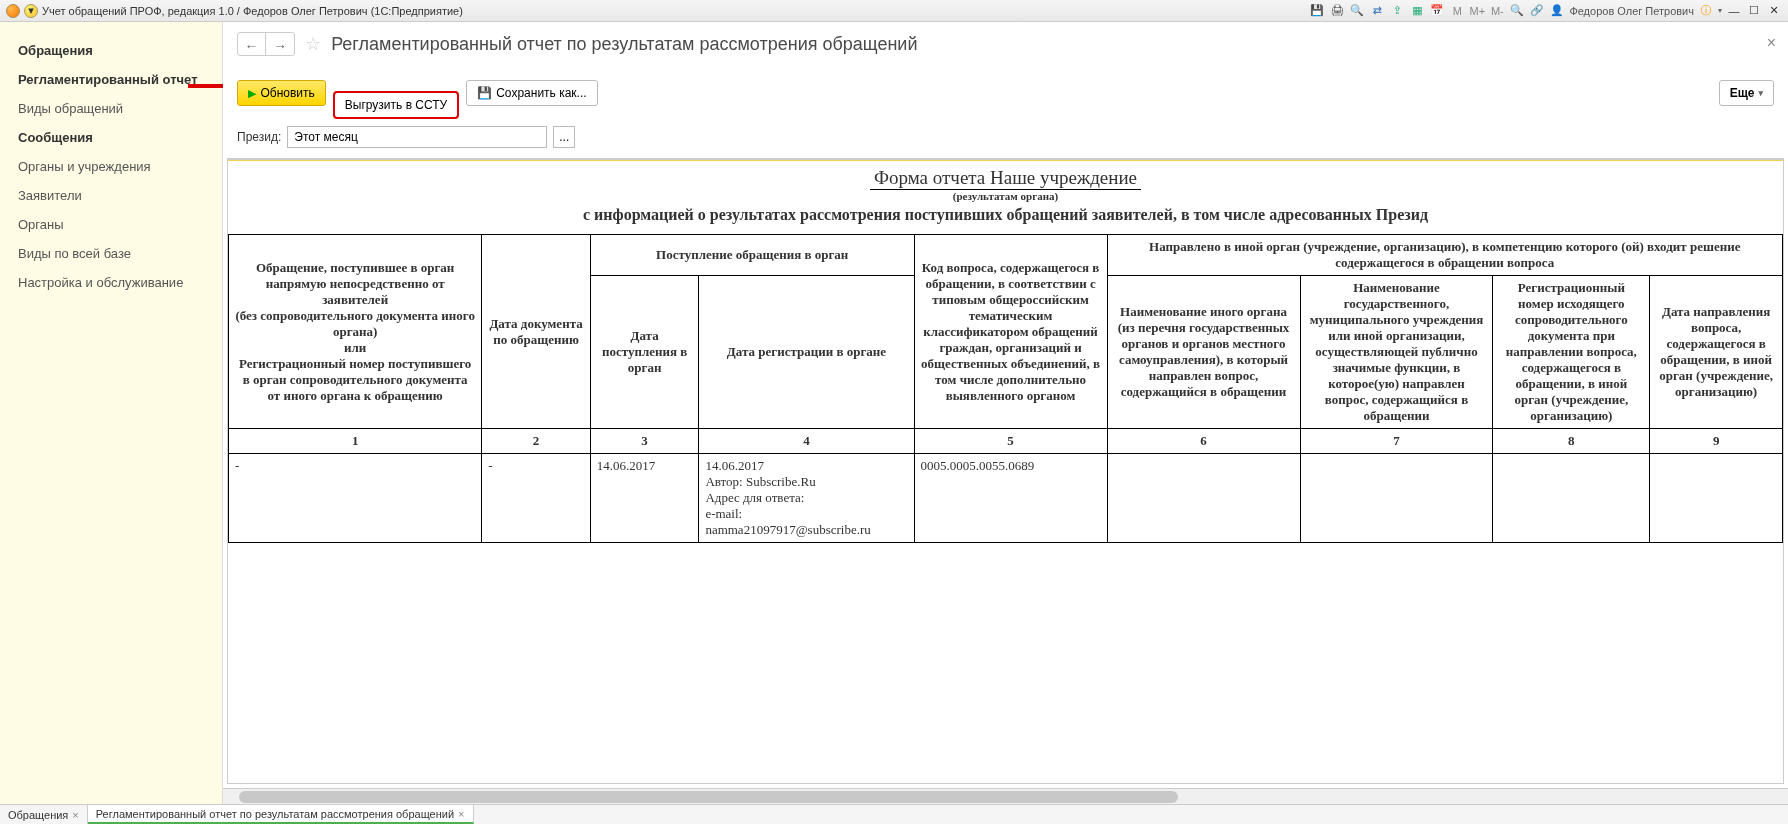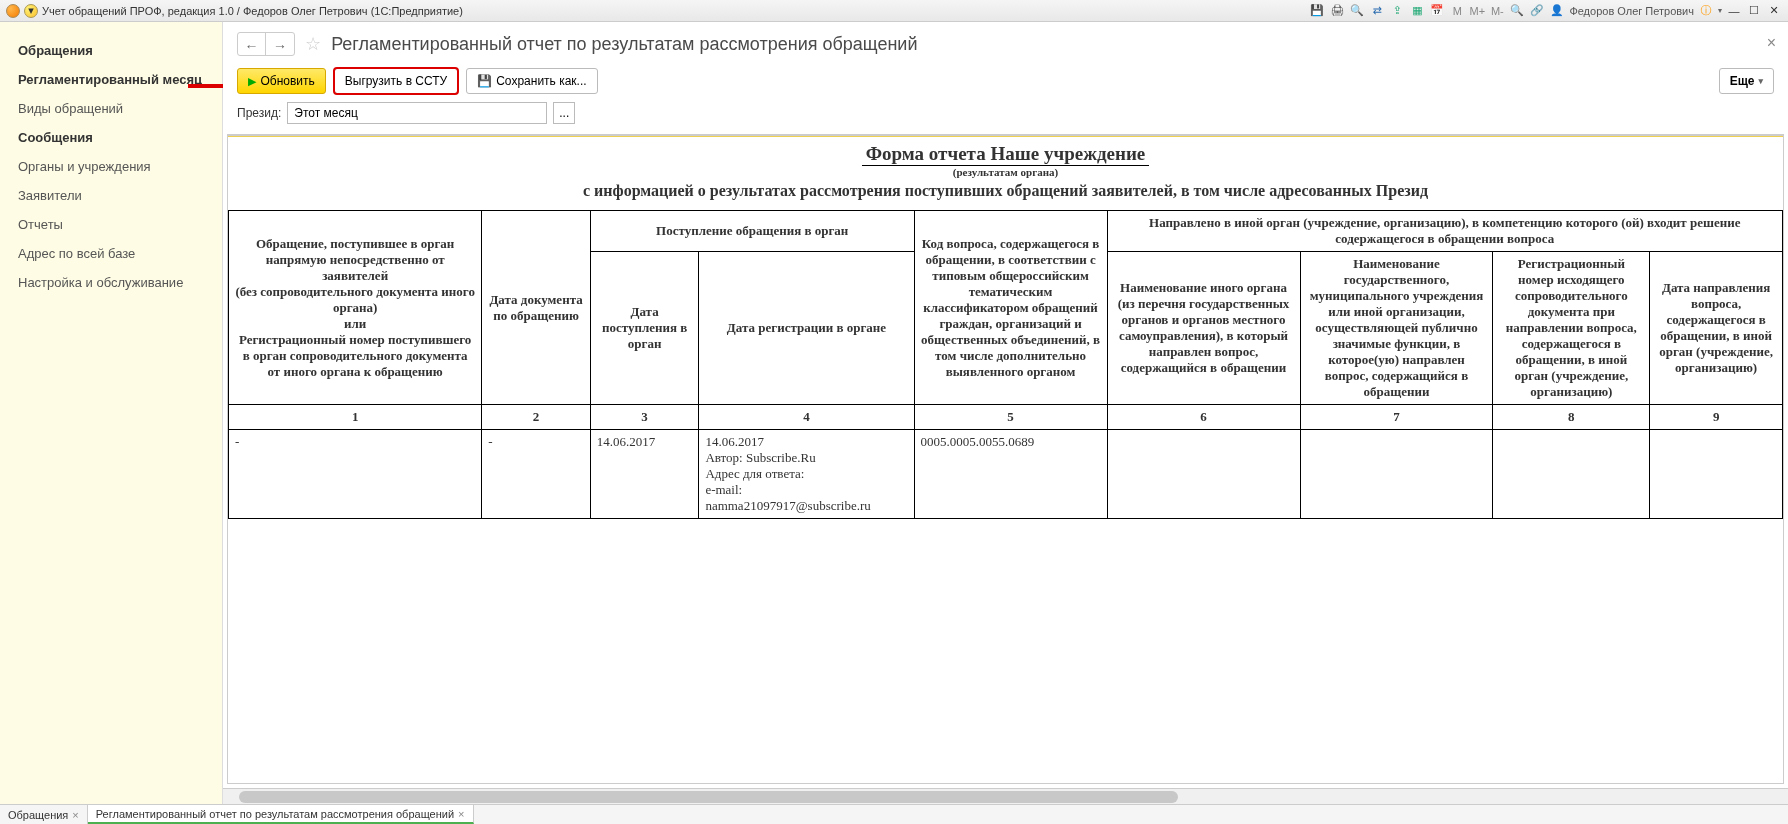--- a/index.html
+++ b/index.html
@@ -28,34 +28,34 @@
 .nav-btn { width: 28px; height: 22px; display: flex; align-items: center; justify-content: center; border-right: 1px solid #ccc; cursor: pointer; font-size: 14px; color: #666; }
 .nav-btn:last-child { border-right: none; }
 .star-ic { color: #ccc; font-size: 18px; }
 .page-title { font-size: 18px; color: #4a4a4a; }
 .close-x { position: absolute; right: 12px; top: 12px; font-size: 16px; color: #888; cursor: pointer; }
 
 .toolbar { padding: 8px 14px; display: flex; align-items: center; gap: 8px; }
 .btn { height: 26px; border: 1px solid #bbb; border-radius: 3px; background: #fff; padding: 0 10px; font-size: 12px; display: inline-flex; align-items: center; gap: 4px; cursor: pointer; }
 .btn-refresh { background: linear-gradient(#ffe968, #ffd500); border-color: #d6a800; }
 .btn-refresh .play { color: #0a0; font-size: 11px; }
-.btn-outlined-red { outline: 2px solid #d00; outline-offset: -1px; }
+.btn-outlined-red { outline: 2px solid #d00; outline-offset: -1px; margin-top: 24px; }
 .btn-more { margin-left: auto; font-weight: bold; }
 .dd-arrow { font-size: 9px; color: #666; }
 
 .period-row { padding: 0 14px 10px; display: flex; align-items: center; gap: 6px; font-size: 12px; }
 .period-input { width: 260px; height: 22px; border: 1px solid #bbb; padding: 0 6px; font-size: 12px; }
 .period-ell { width: 22px; height: 22px; border: 1px solid #bbb; background: #fff; cursor: pointer; font-size: 12px; }
 
 .report-wrap { flex: 1; border-top: 1px solid #ccc; overflow: hidden; position: relative; margin: 0 4px 4px 4px; }
 .report-scroll { overflow: auto; height: 100%; border: 1px solid #ccc; }
 .report-inner { min-width: 1540px; }
 
 .rep-heading { text-align: center; padding: 6px; font-family: 'Times New Roman', serif; }
-.rep-title { font-size: 19px; font-weight: bold; border-bottom: 1px solid #000; display: inline-block; padding: 0 4px; }
+.rep-title { font-size: 19px; font-weight: normal; border-bottom: 1px solid #000; display: inline-block; padding: 0 4px; }
 .rep-sub { font-size: 11px; font-weight: bold; }
 .rep-line2 { font-size: 16px; font-weight: bold; padding: 4px 0; }
 .rep-line3 { font-size: 16px; font-weight: bold; text-align: right; padding: 2px 30px 8px 0; }
 
 .rep-sep { height: 1px; background: #f0d050; margin: 0; }
 
 table.rep { border-collapse: collapse; width: 100%; font-family: 'Times New Roman', serif; font-size: 13px; }
 table.rep th, table.rep td { border: 1px solid #000; padding: 4px 6px; text-align: center; vertical-align: middle; }
 table.rep td.data { text-align: left; vertical-align: top; }
 
@@ -95,27 +95,27 @@
     <span style="font-size:8px;color:#666">▾</span>
     <span class="tb-icon">—</span>
     <span class="tb-icon">☐</span>
     <span class="tb-icon">✕</span>
   </div>
 </div>
 
 <div class="main-layout">
   <div class="sidebar">
     <div class="sidebar-item strong">Обращения</div>
-    <div class="sidebar-item strong">Регламентированный месяц</div>
+    <div class="sidebar-item strong">Регламентированный отчет</div>
     <div class="sidebar-item">Виды обращений</div>
     <div class="sidebar-item strong">Сообщения</div>
     <div class="sidebar-item">Органы и учреждения</div>
     <div class="sidebar-item">Заявители</div>
-    <div class="sidebar-item">Отчеты</div>
-    <div class="sidebar-item">Адрес по всей базе</div>
+    <div class="sidebar-item">Органы</div>
+    <div class="sidebar-item">Виды по всей базе</div>
     <div class="sidebar-item">Настройка и обслуживание</div>
   </div>
 
   <div class="arrow-annotation">
     <div class="arrow-line"></div>
       <div class="arrow-head"></div>
   </div>
 
   <div class="content">
     <span class="close-x">×</span>

